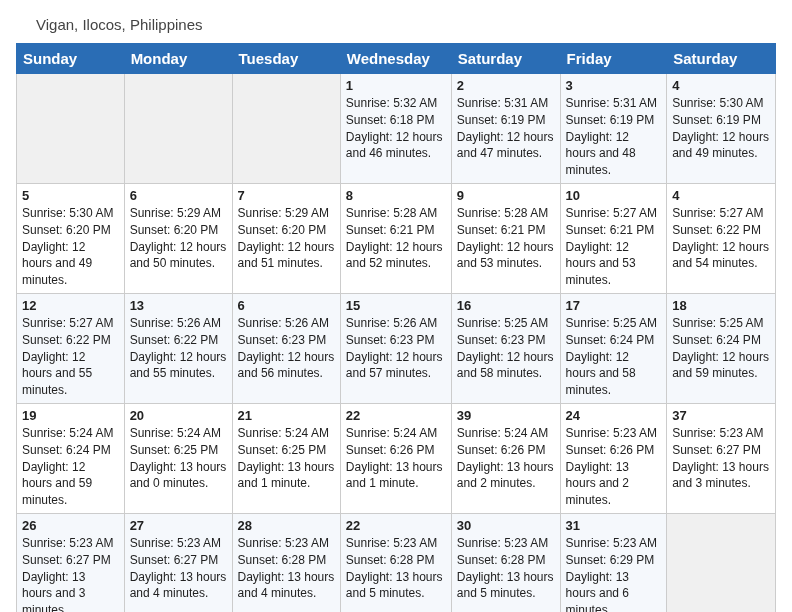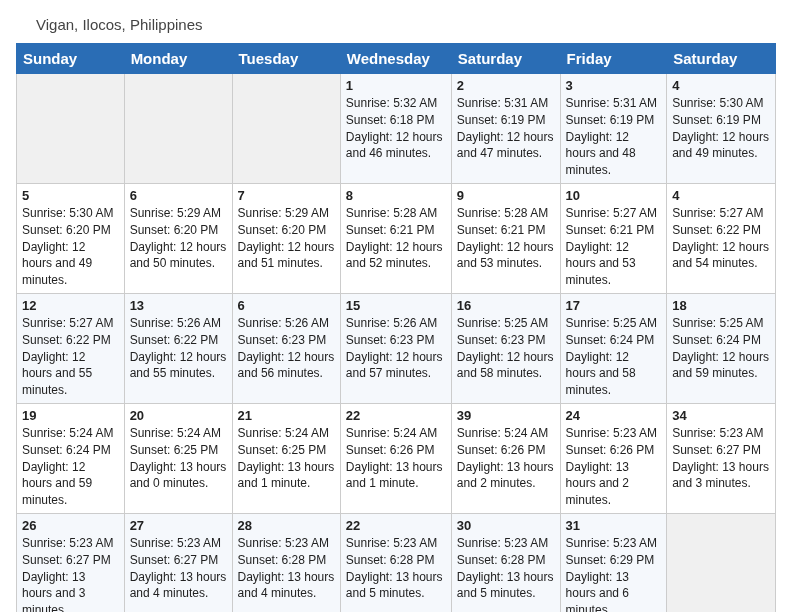--- a/index.html
+++ b/index.html
@@ -262,21 +262,21 @@
 Sunset: 6:26 PM
 Daylight: 13 hours and 2 minutes.</div>
         </td>
         <td>
           <span class="day-number">24</span>
           <div class="day-info" style="white-space: pre-line;">Sunrise: 5:23 AM
 Sunset: 6:26 PM
 Daylight: 13 hours and 2 minutes.</div>
         </td>
         <td>
-          <span class="day-number">34</span>
+          <span class="day-number">37</span>
           <div class="day-info" style="white-space: pre-line;">Sunrise: 5:23 AM
 Sunset: 6:27 PM
 Daylight: 13 hours and 3 minutes.</div>
         </td>
       </tr>
       <tr>
         <td>
           <span class="day-number">26</span>
           <div class="day-info" style="white-space: pre-line;">Sunrise: 5:23 AM
 Sunset: 6:27 PM

